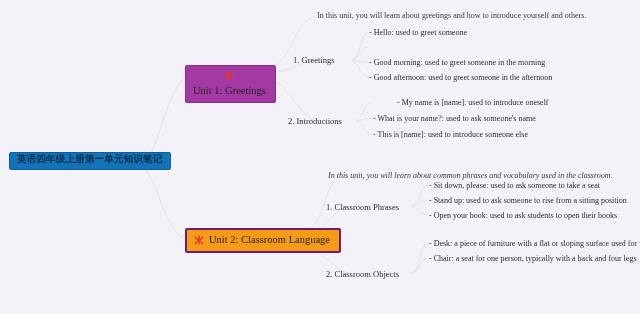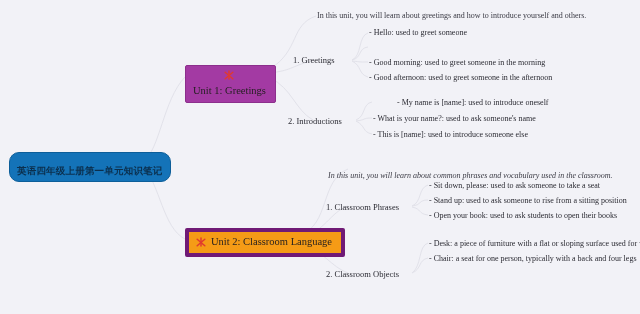--- a/index.html
+++ b/index.html
@@ -39,24 +39,24 @@
   
   .node {
     position: absolute;
     box-sizing: border-box;
     white-space: nowrap;
   }
 
   .root-node {
     left: 9px;
     top: 152px;
-    padding: 12px 7px 5px 7px;
+    padding: 0 7px 5px 7px;
     background: #1473b8;
     border: 1px solid #0d5e99;
-    border-radius: 10px;
+    border-radius: 2px;
     color: #0b2f4d;
     font-family: "DejaVu Sans", "Liberation Sans", sans-serif;
     font-size: 9.5px;
     font-weight: bold;
     letter-spacing: 0.2px;
     line-height: 11px;
   }
 
   .unit-node {
     display: flex;
@@ -72,21 +72,21 @@
     left: 185px;
     top: 65px;
     background: #a33aa3;
     border: 1px solid #8c2f8c;
     flex-direction: column;
   }
   .unit-node.unit2 {
     left: 185px;
     top: 228px;
     background: #f59b16;
-    border: 4px solid #701a75;
+    border: 2px solid #701a75;
   }
 
   .burst-icon {
     width: 10px;
     height: 10px;
     flex: 0 0 10px;
     display: block;
   }
 
   

